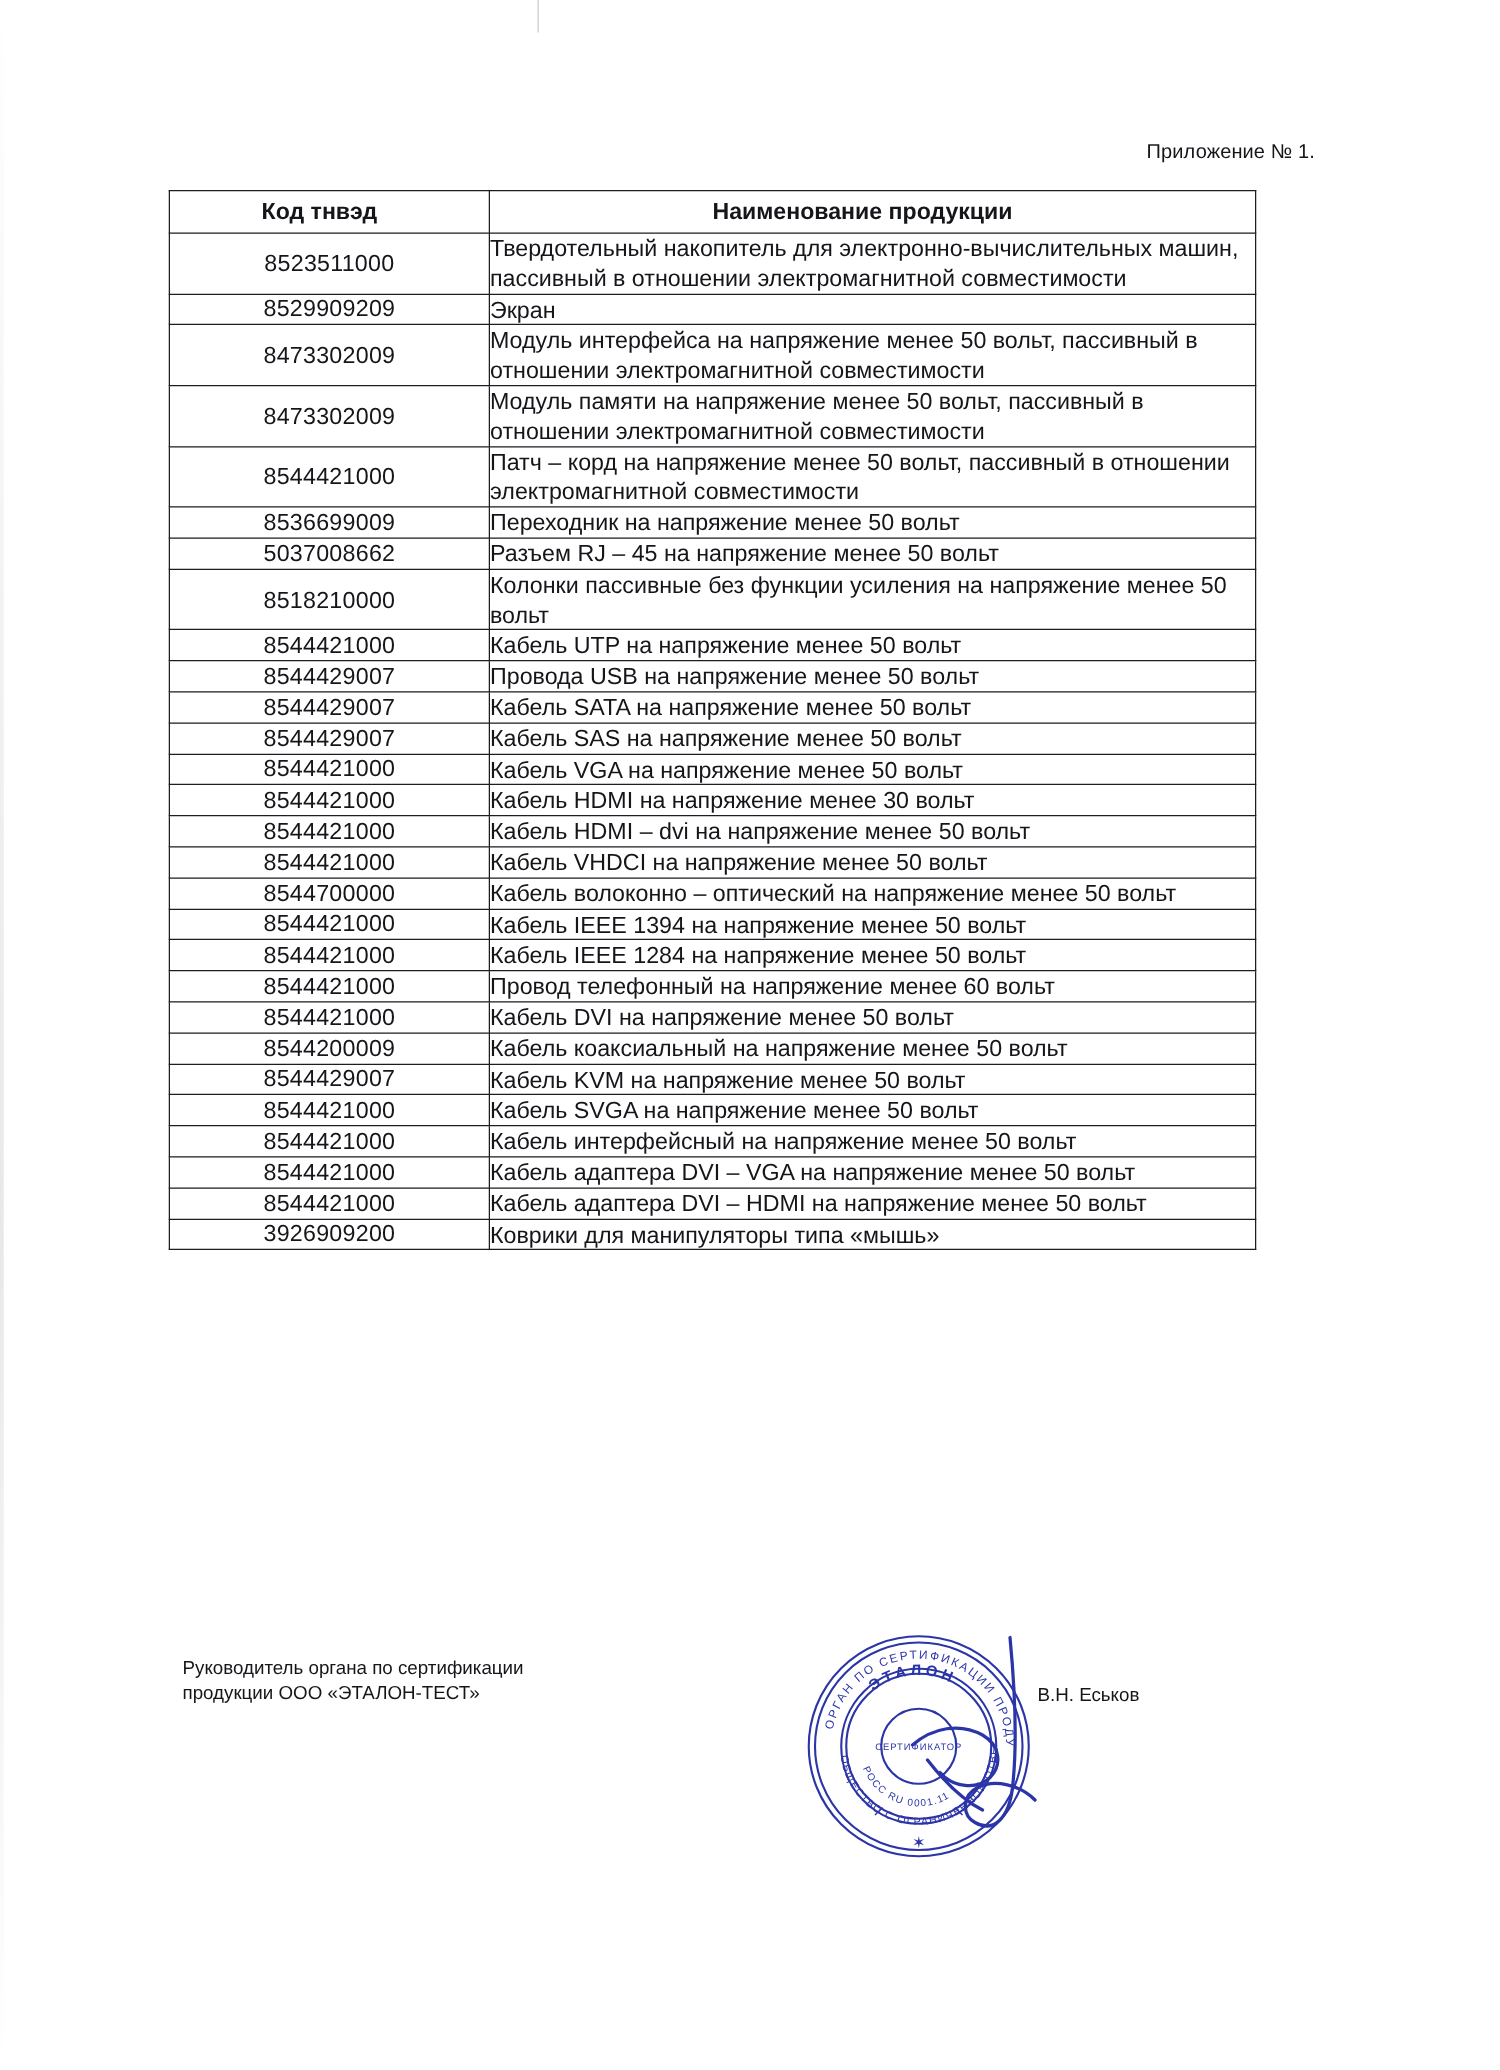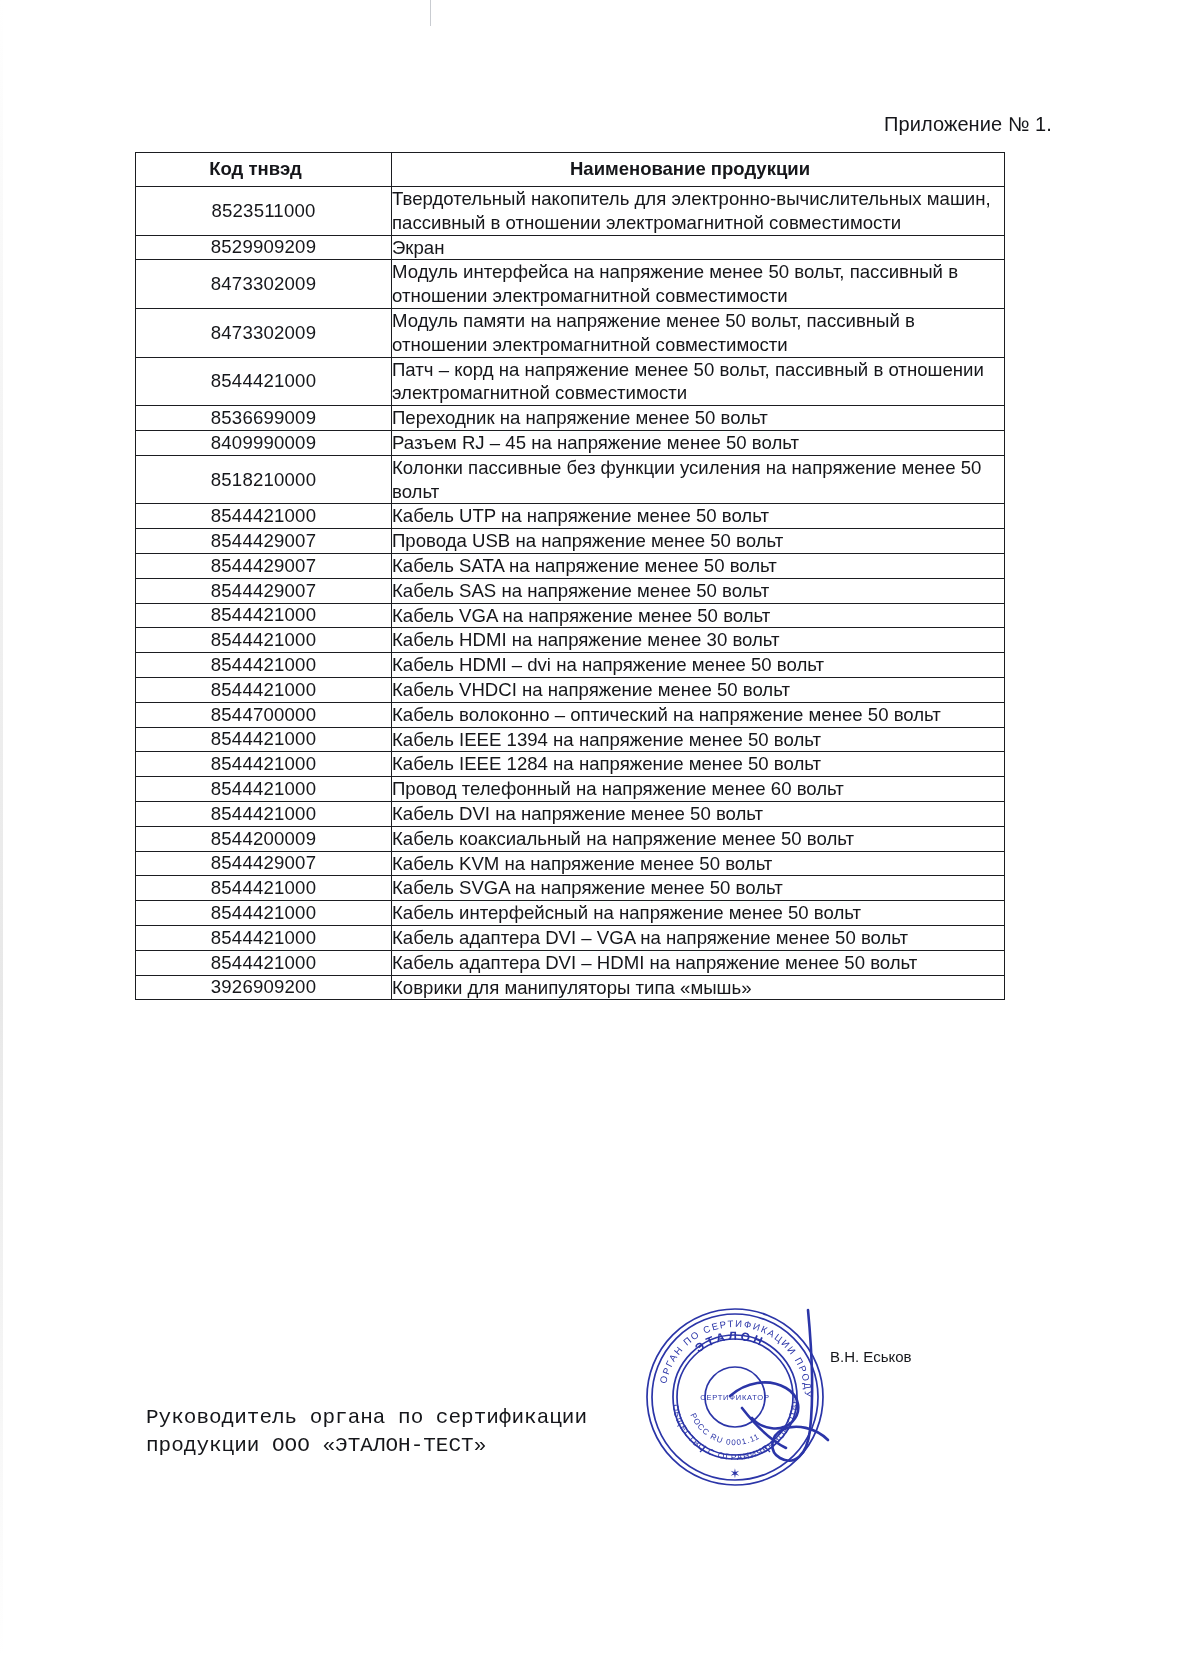--- a/index.html
+++ b/index.html
@@ -38,21 +38,21 @@
     position: absolute;
     left: 0; top: 0;
     width: 1200px;
     height: 1656px;
   }
 
   .appendix-label {
     position: absolute;
     right: 148px;
     top: 113px;
-    font-size: 20px;
+    font-size: 16px;
     letter-spacing: 0.1px;
     white-space: nowrap;
     margin-left: 26px;
   }
 
   table.product-table {
     position: absolute;
     left: 135px;
     top: 152px;
     width: 869px;
@@ -86,25 +86,24 @@
   td.name {
     text-align: left;
     font-size: 18.6px;
     padding: 4px 8px 5px 8px;
     line-height: 1.28;
   }
 
   .signature-block {
     position: absolute;
     left: 146px;
-    top: 1404px;
-    font-size: 21px;
+    top: 1325px;
+    font-size: 15px;
     line-height: 1.35;
     white-space: pre-line;
-    font-family: Liberation Mono, monospace;
   }
   .signer-name {
     position: absolute;
     left: 830px;
     top: 1348px;
     font-size: 15px;
     white-space: nowrap;
   }
 
   
@@ -168,21 +167,21 @@
         </tr>
         <tr>
           <td class="code">8544421000</td>
           <td class="name">Патч – корд на напряжение менее 50 вольт, пассивный в отношении электромагнитной совместимости</td>
         </tr>
         <tr>
           <td class="code">8536699009</td>
           <td class="name">Переходник на напряжение менее 50 вольт</td>
         </tr>
         <tr>
-          <td class="code">8409990009</td>
+          <td class="code">5037008662</td>
           <td class="name">Разъем RJ – 45 на напряжение менее 50 вольт</td>
         </tr>
         <tr>
           <td class="code">8518210000</td>
           <td class="name">Колонки пассивные без функции усиления на напряжение менее 50 вольт</td>
         </tr>
         <tr>
           <td class="code">8544421000</td>
           <td class="name">Кабель UTP на напряжение менее 50 вольт</td>
         </tr>

